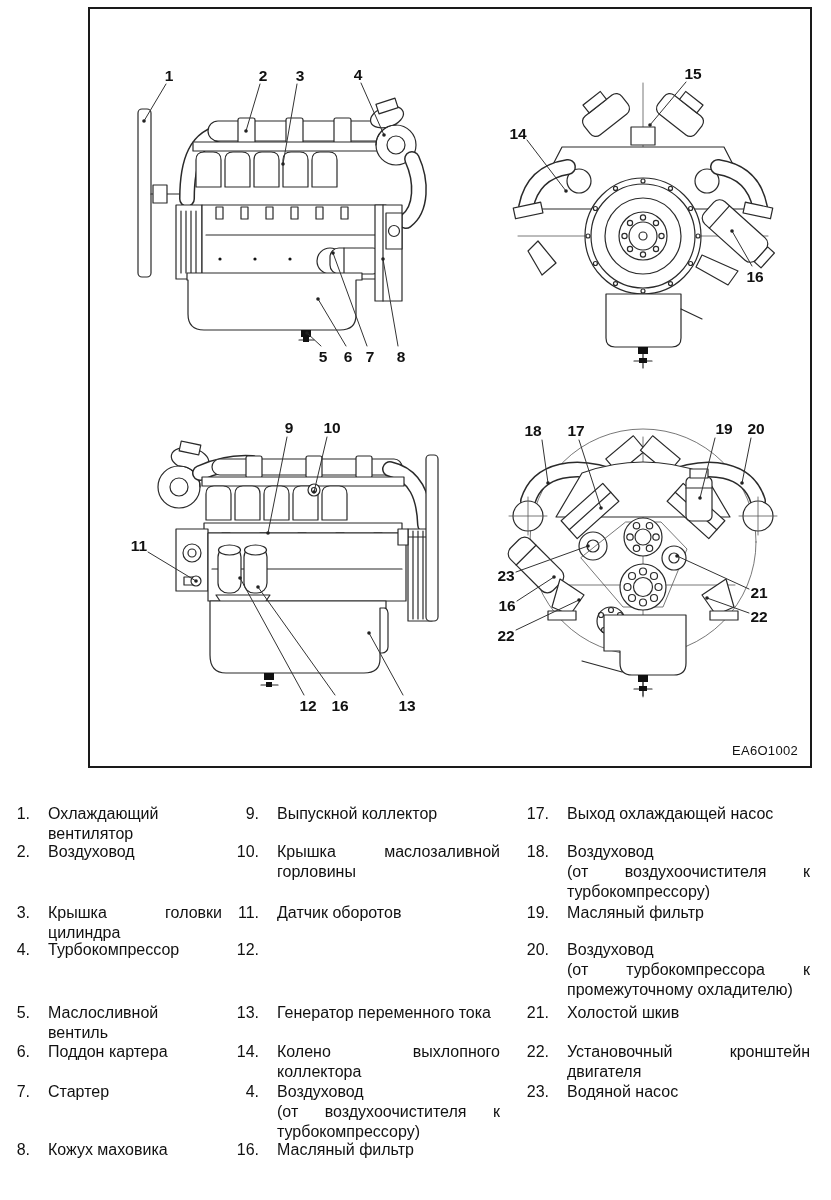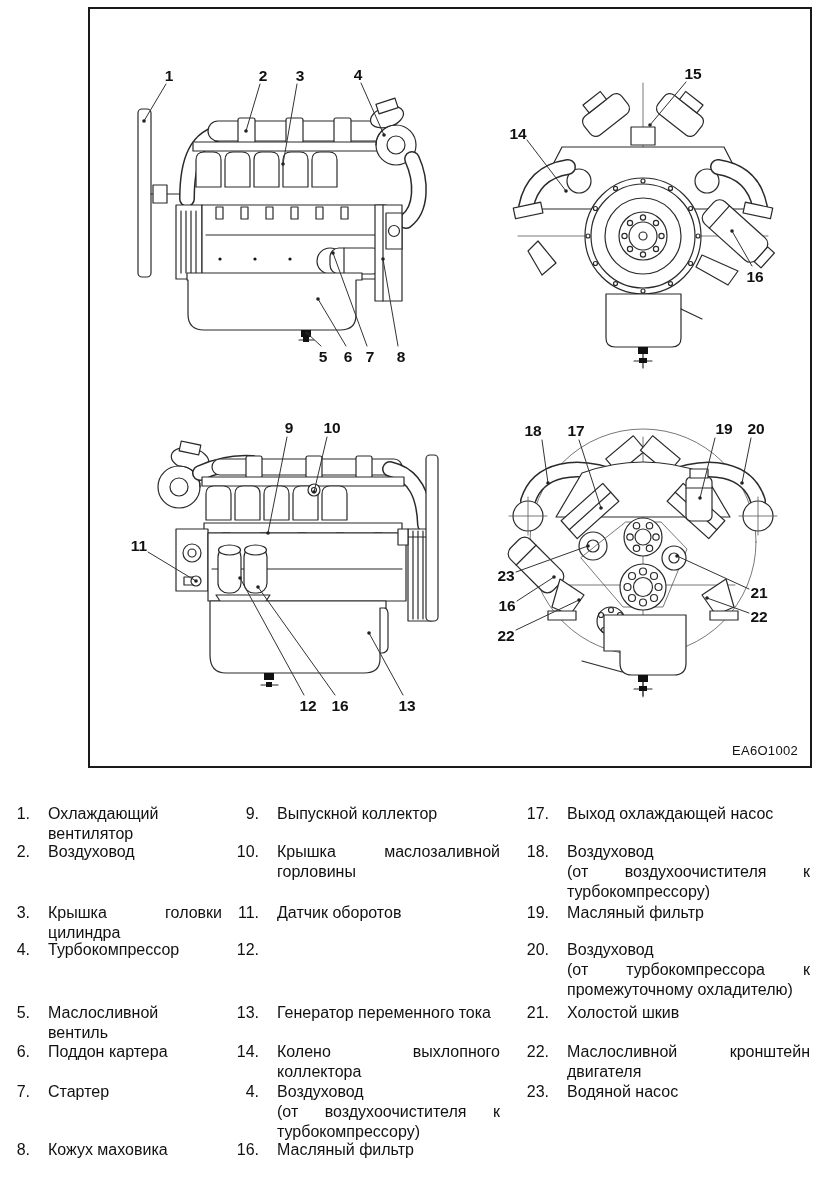--- a/index.html
+++ b/index.html
@@ -562,21 +562,21 @@
     </div>
     <div class="lg-item">
       <div class="lg-num">21.</div>
       <div class="lg-txt">
         <div>Холостой шкив</div>
       </div>
     </div>
     <div class="lg-item">
       <div class="lg-num">22.</div>
       <div class="lg-txt">
-        <div class="jl">Маслосливной кронштейн</div>
+        <div class="jl">Установочный кронштейн</div>
         <div>двигателя</div>
       </div>
     </div>
     <div class="lg-item">
       <div class="lg-num">23.</div>
       <div class="lg-txt">
         <div>Водяной насос</div>
       </div>
     </div>
   </div>

